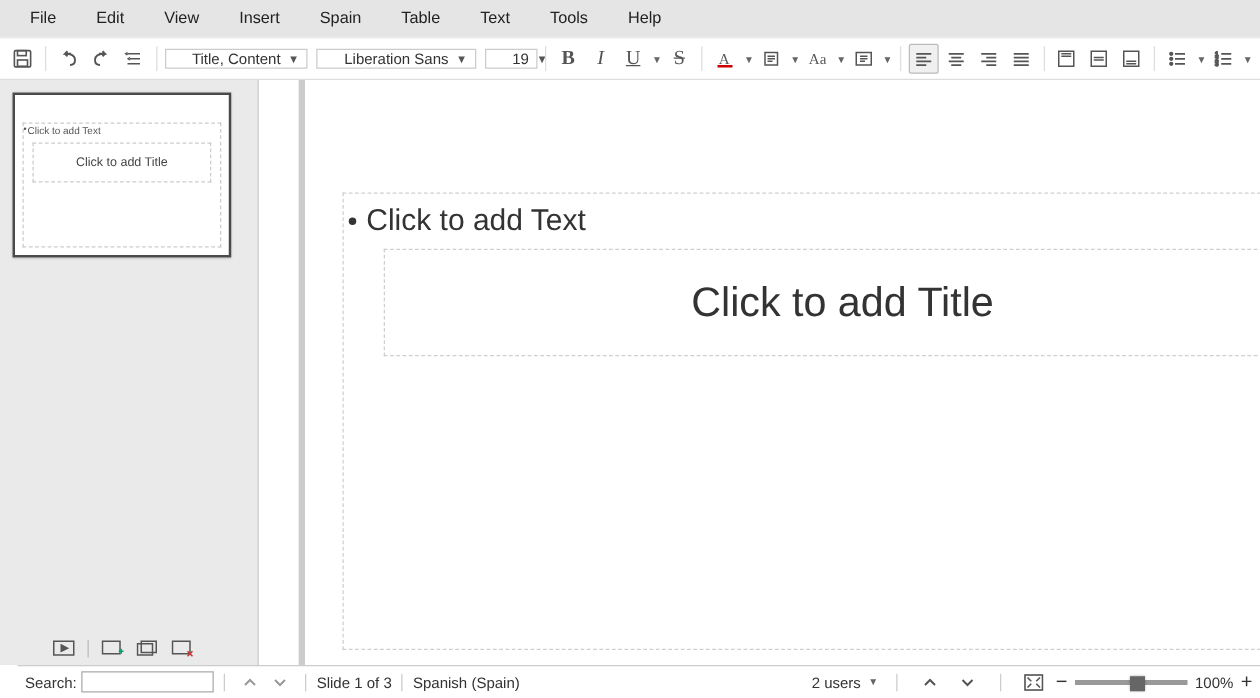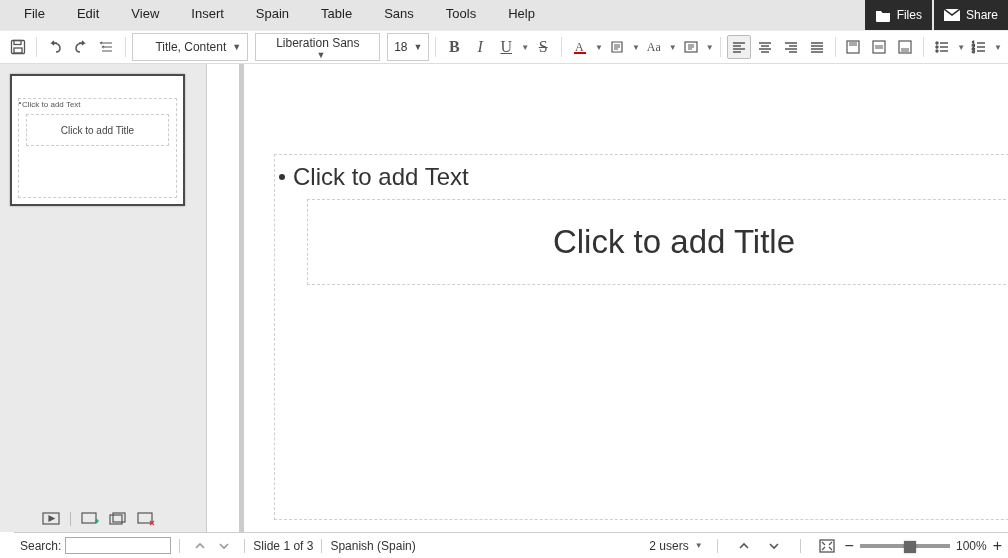--- a/index.html
+++ b/index.html
@@ -73,33 +73,33 @@
   }
   .tbtn svg { display: block; }
   .sep {
     width: 1px;
     height: 20px;
     background: #ddd;
     margin: 0 4px;
   }
   .combo {
     border: 1px solid #ccc;
-    height: 28px;
+    height: 16px;
     display: flex;
     align-items: center;
-    padding: 0 6px 0 6px;
+    padding: 0 6px 0 21px;
     font-size: 12px;
     color: #333;
-    justify-content: flex-end;
+    justify-content: flex-start;
     cursor: pointer;
     background: #fff;
   }
   .combo .chev { font-size: 9px; color: #555; margin-left: 6px; }
   .combo-layout { width: 140px; }
-  .combo-font { width: 150px; flex-direction: column; }
+  .combo-font { width: 150px; }
   .combo-size { width: 42px; }
   .bold { font-weight: bold; font-family: 'Times New Roman', serif; font-size:16px;}
   .italic { font-style: italic; font-family: 'Times New Roman', serif; font-size:16px;}
   .underline { text-decoration: underline; font-family: 'Times New Roman', serif; font-size:16px;}
   .strike { text-decoration: line-through; font-family: 'Times New Roman', serif; font-size:16px;}
   .toolbar .minidrop { font-size: 8px; color:#666; margin-left:1px;}
   .active { background:#f0f0f0; border:1px solid #bbb;}
   .aa { font-family: Liberation Serif, serif; }
 
   
@@ -210,38 +210,23 @@
 </head>
 <body>
 
 <div class="menubar">
   <div class="menu-item">File</div>
   <div class="menu-item">Edit</div>
   <div class="menu-item">View</div>
   <div class="menu-item">Insert</div>
   <div class="menu-item">Spain</div>
   <div class="menu-item">Table</div>
-  <div class="menu-item">Sans</div>
+  <div class="menu-item">Text</div>
   <div class="menu-item">Tools</div>
   <div class="menu-item">Help</div>
-  <div class="top-right">
-    <div class="dark-btn">
-      <svg width="16" height="13" viewBox="0 0 16 13">
-          <path d="M1 2h5l1.5 2H15v8a1 1 0 0 1-1 1H2a1 1 0 0 1-1-1V2z"></path>
-        </svg>
-      <span>Files</span>
-    </div>
-    <div class="dark-btn">
-      <svg width="16" height="12" viewBox="0 0 16 12">
-          <rect x="0" y="0" width="16" height="12" fill="#fff"></rect>
-          <path d="M0 0l8 6 8-6" stroke="#2b2b2b" stroke-width="1.5" fill="none"></path>
-        </svg>
-      <span>Share</span>
-    </div>
-  </div>
 </div>
 
 <div class="toolbar">
   <div class="tbtn">
     <svg width="16" height="16" viewBox="0 0 16 16" fill="none" stroke="#555" stroke-width="1.3">
         <rect x="1.5" y="1.5" width="13" height="13" rx="1"></rect>
         <rect x="4" y="1.5" width="7" height="4"></rect>
         <rect x="4" y="9" width="8" height="5"></rect>
       </svg>
   </div>
@@ -266,21 +251,21 @@
     <span>Title, Content</span>
     <span class="chev">▼</span>
   </div>
   <div style="width:4px"></div>
   <div class="combo combo-font">
     <span>Liberation Sans</span>
     <span class="chev">▼</span>
   </div>
   <div style="width:4px"></div>
   <div class="combo combo-size">
-    <span>18</span>
+    <span>19</span>
     <span class="chev">▼</span>
   </div>
   <div class="sep"></div>
   <div class="tbtn bold">B</div>
   <div class="tbtn italic">I</div>
   <div class="tbtn underline">U</div>
   <span class="minidrop">▼</span>
   <div class="tbtn strike">S</div>
   <div class="sep"></div>
   <div class="tbtn">

